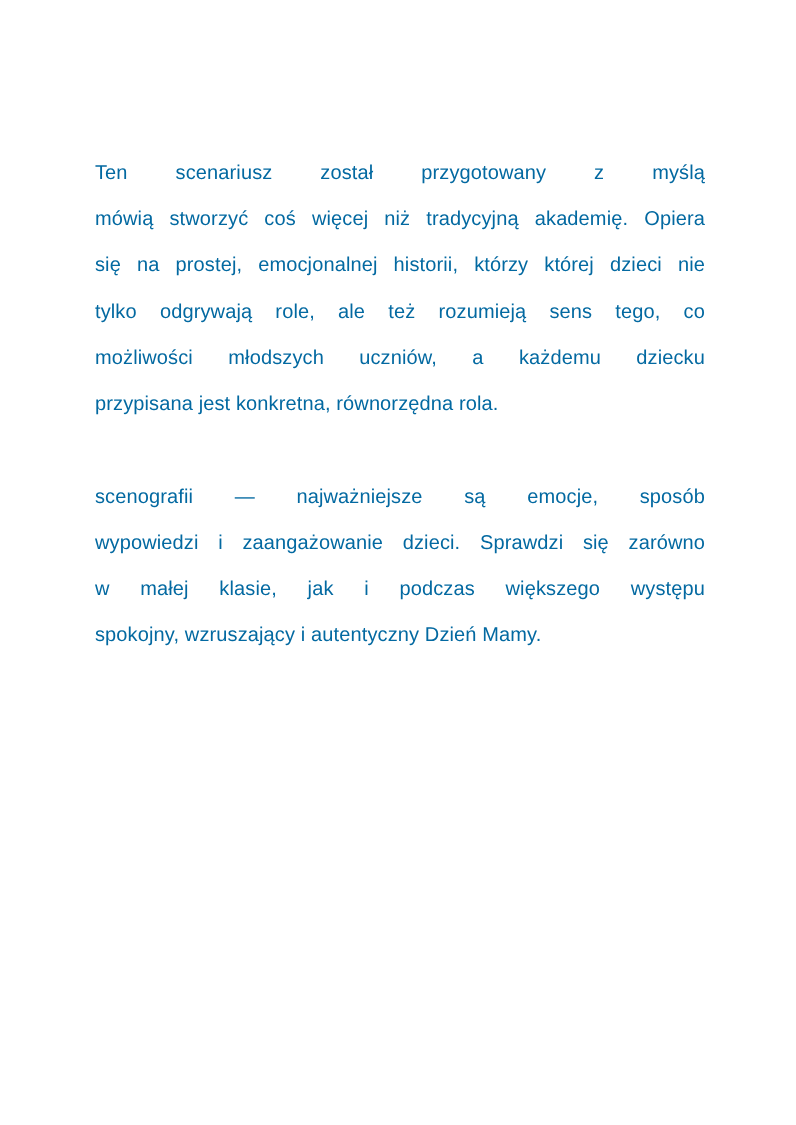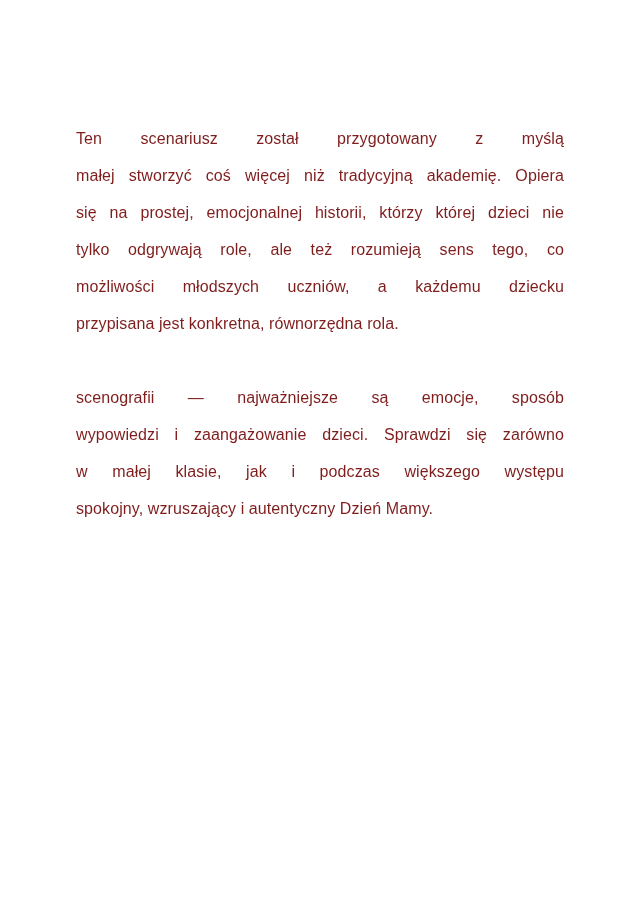--- a/index.html
+++ b/index.html
@@ -17,21 +17,21 @@
     position: relative;
     width: 637px;
     height: 900px;
     background: #ffffff;
   }
   .content {
     position: absolute;
     left: 76px;
     top: 120px;
     width: 488px;
-    color: #7f1d1d;
+    color: #0369a1;
     font-size: 16px;
     line-height: 37px;
     letter-spacing: 0.1px;
   }
   .para {
     margin: 0 0 37px 0;
   }
   .line {
     text-align: justify;
     text-align-last: justify;
@@ -41,21 +41,21 @@
   }
 </style>
 </head>
 <body>
 
 <div class="page">
   <div class="content">
 
     <div class="para">
       <div class="line">Ten scenariusz został przygotowany z myślą</div>
-      <div class="line">małej stworzyć coś więcej niż tradycyjną akademię. Opiera</div>
+      <div class="line">mówią stworzyć coś więcej niż tradycyjną akademię. Opiera</div>
       <div class="line">się na prostej, emocjonalnej historii, którzy której dzieci nie</div>
       <div class="line">tylko odgrywają role, ale też rozumieją sens tego, co</div>
       <div class="line">możliwości młodszych uczniów, a każdemu dziecku</div>
       <div class="line last">przypisana jest konkretna, równorzędna rola.</div>
     </div>
 
     <div class="para">
       <div class="line">scenografii — najważniejsze są emocje, sposób</div>
       <div class="line">wypowiedzi i zaangażowanie dzieci. Sprawdzi się zarówno</div>
       <div class="line">w małej klasie, jak i podczas większego występu</div>

